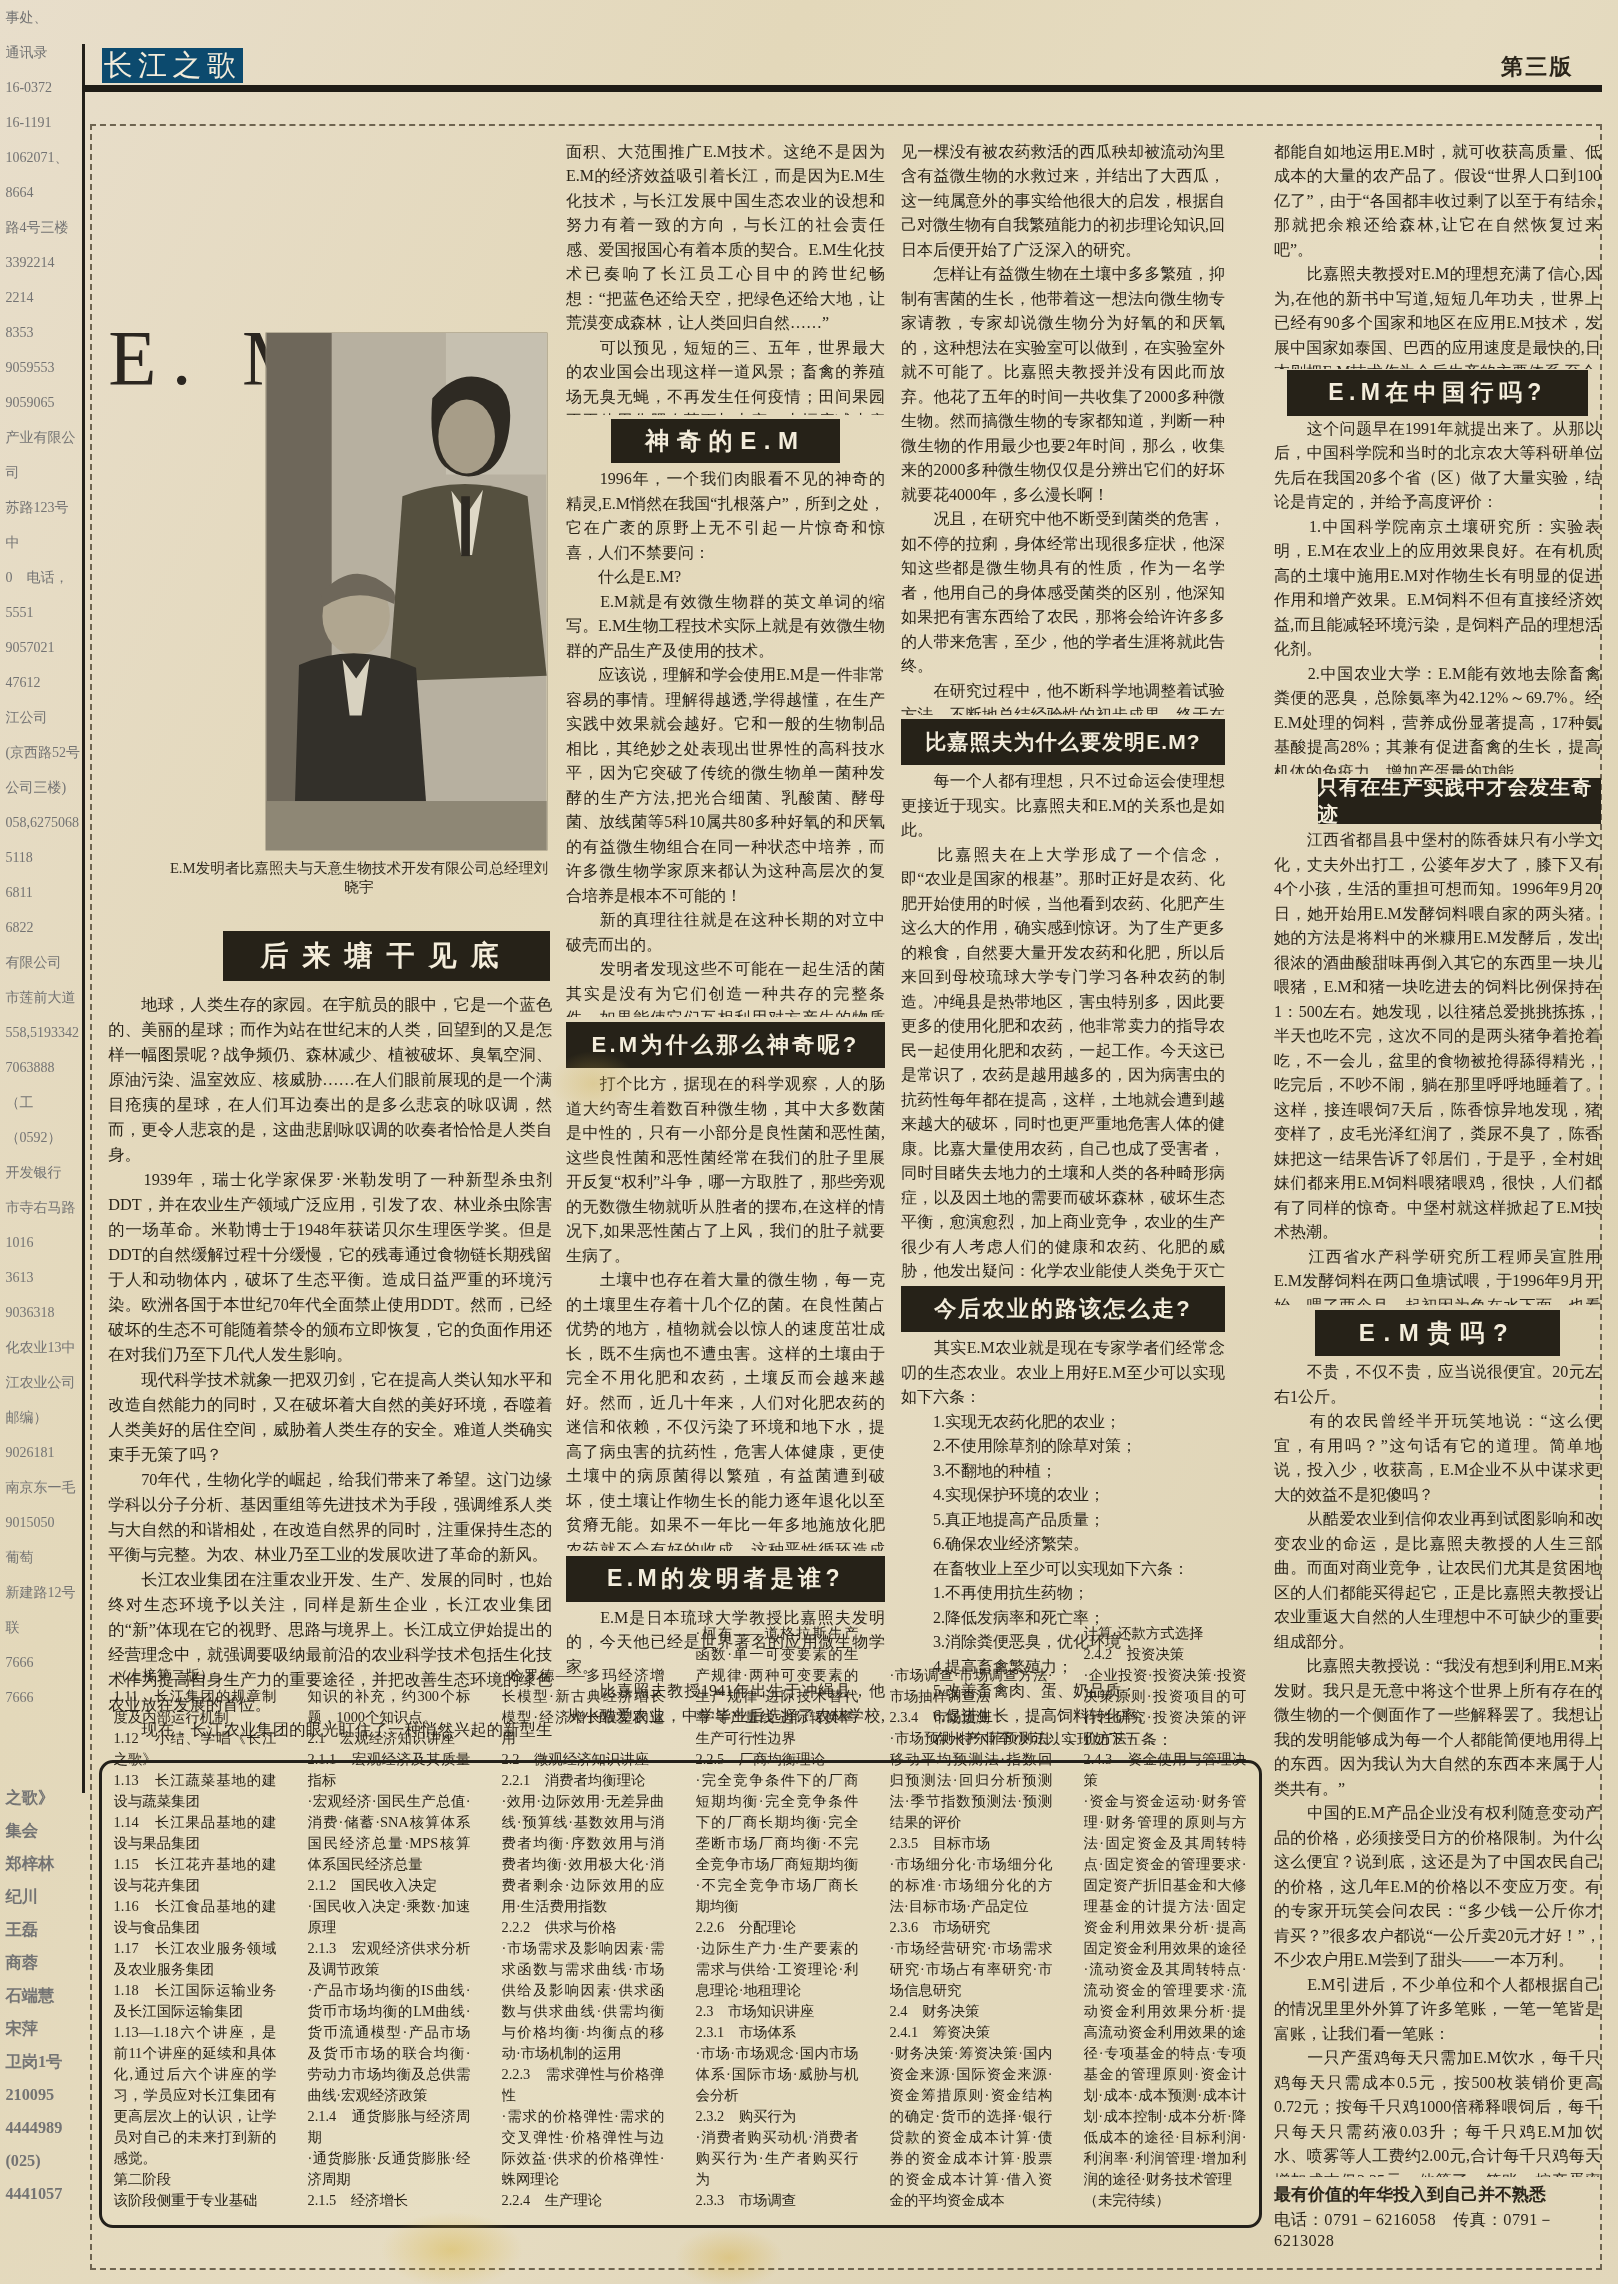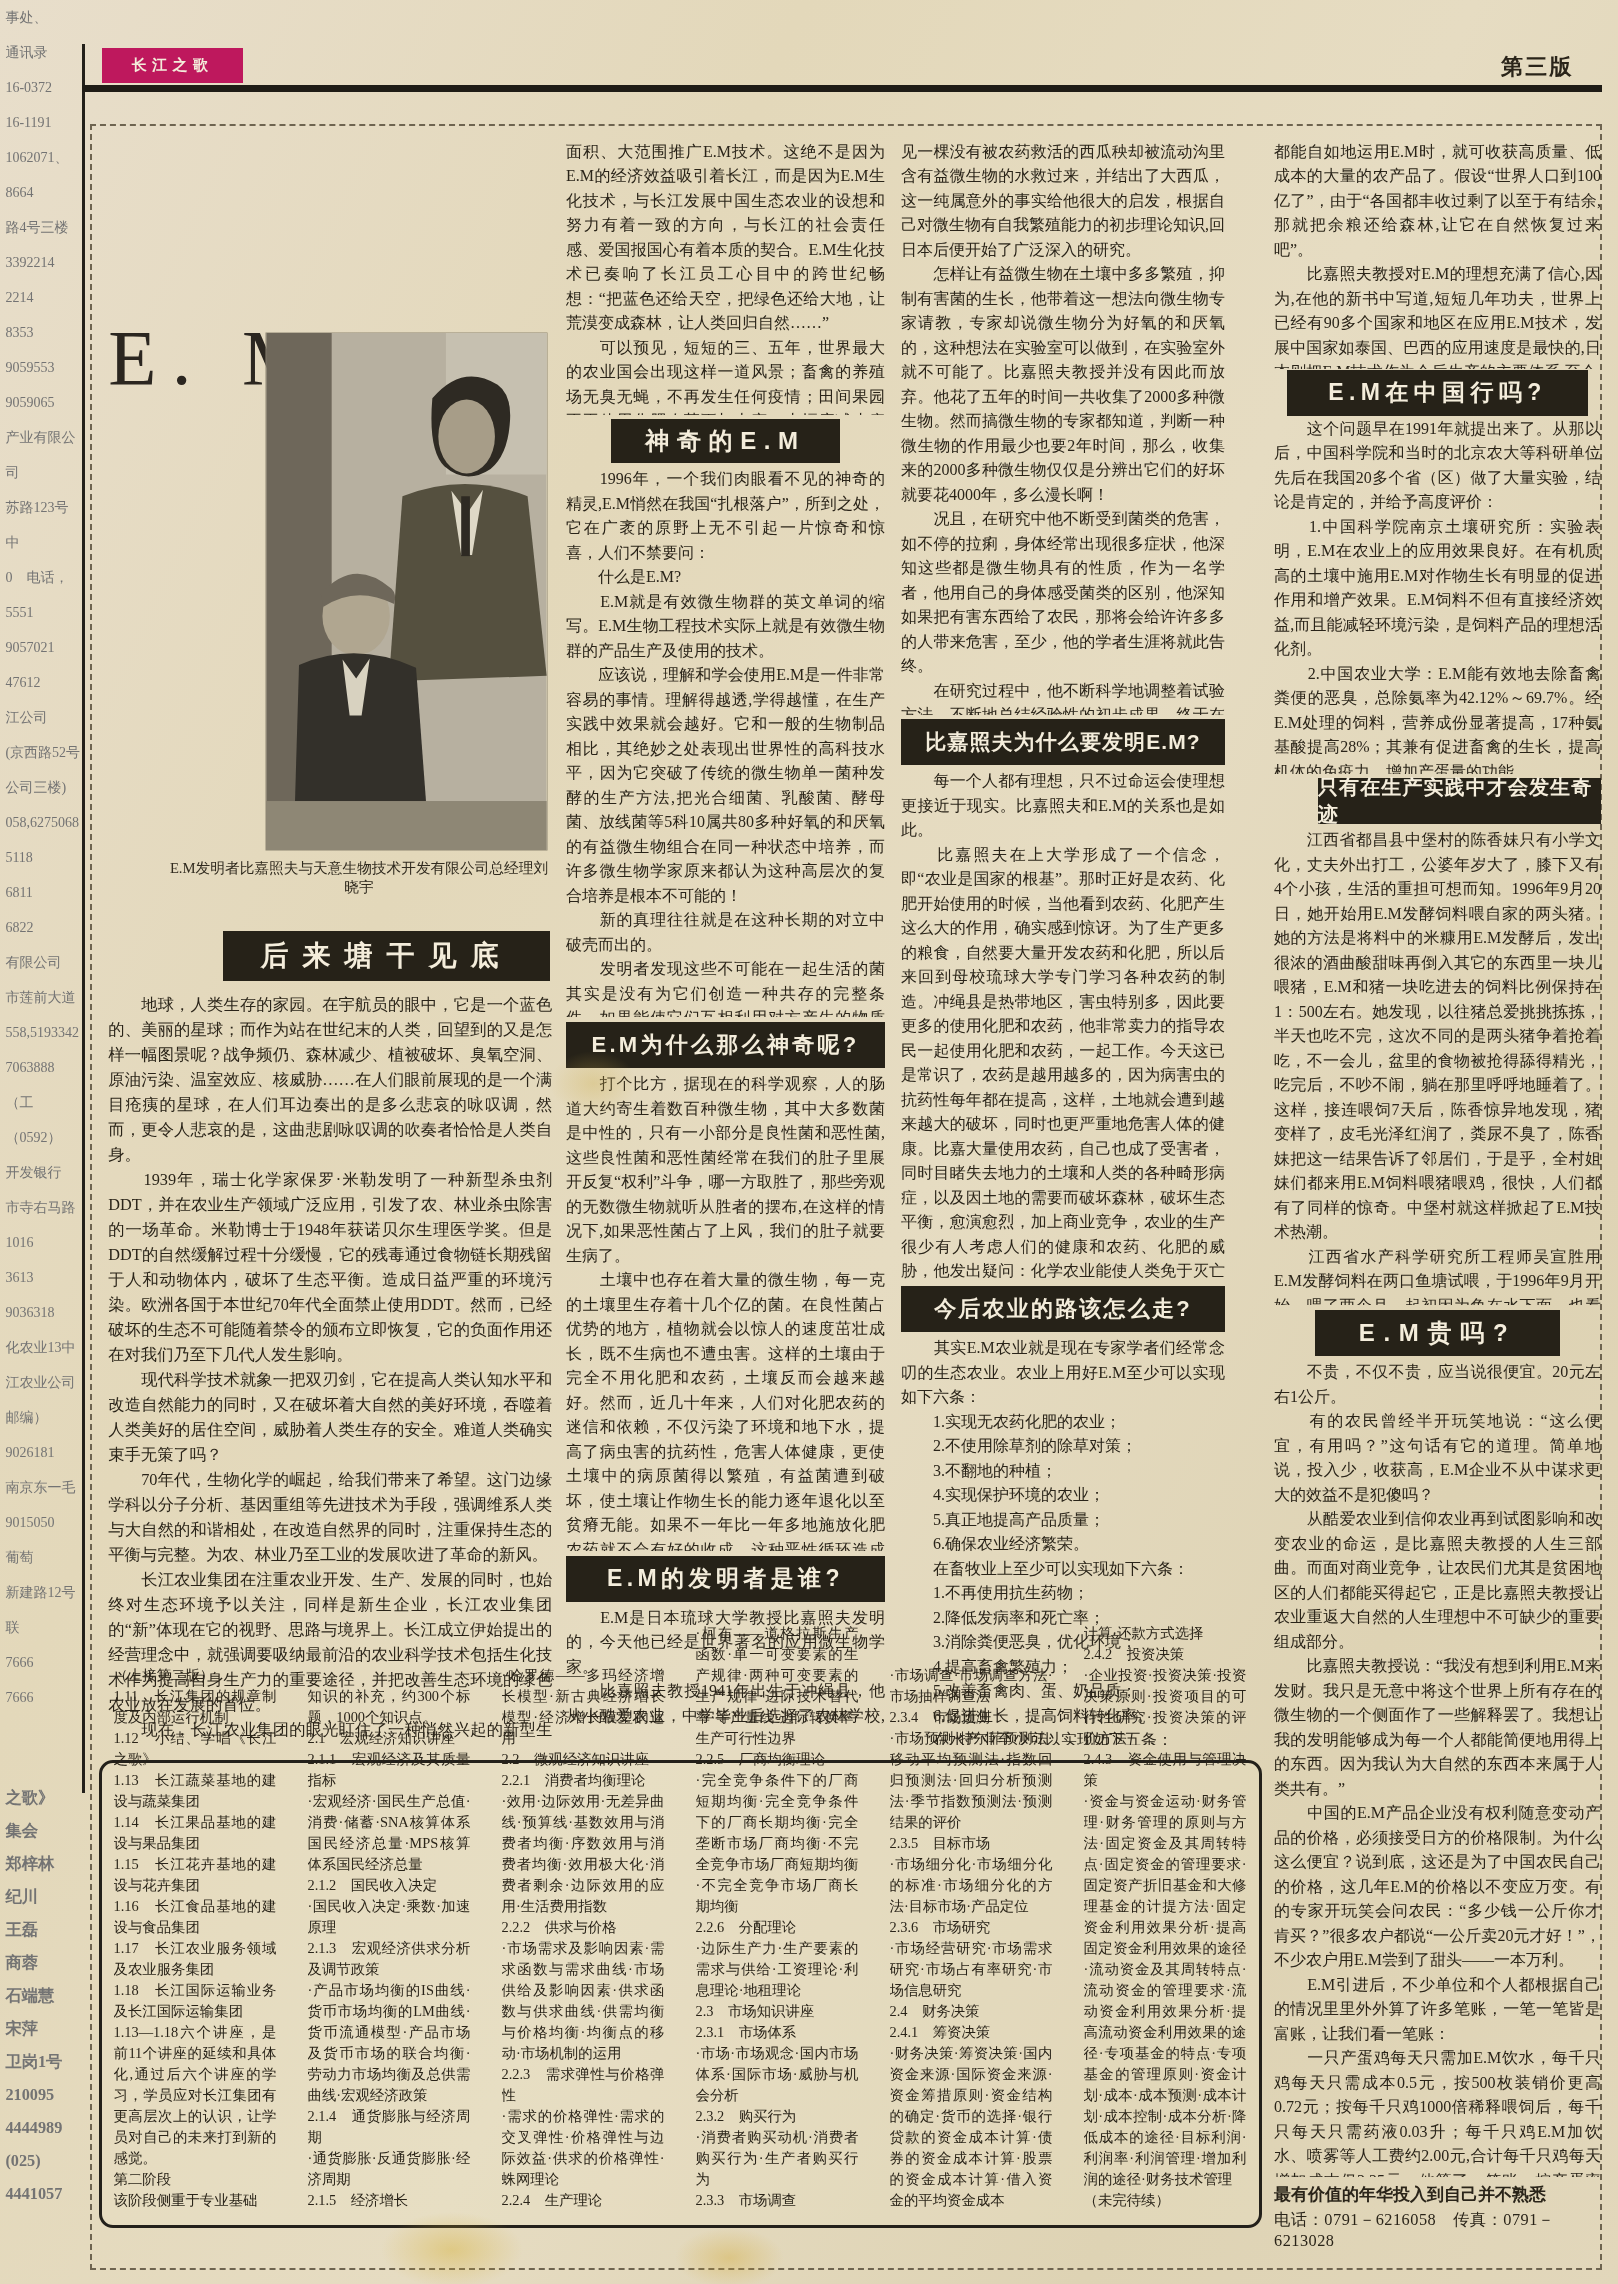--- a/index.html
+++ b/index.html
@@ -8,22 +8,22 @@
     background:linear-gradient(115deg,#e8decb 0%,#e3d8ba 30%,#e6dcc2 55%,#ded3b4 80%,#e2d7bb 100%);
     font-family:"Liberation Serif","DejaVu Serif",serif;color:#2a2419;
   }
   .stain{position:absolute;border-radius:50%;pointer-events:none;}
   
   .left-strip{position:absolute;left:0;top:55;width:82px;}
   .strip-rule{position:absolute;left:82px;top:44px;width:3.3px;height:1749px;background:#23201a;}
   .strip-text{position:absolute;left:5.4px;width:75px;font-size:14px;line-height:35px;white-space:pre-line;overflow:hidden;color:#737373;}
   .strip-text.bottom{font-size:16.3px;line-height:33px;font-weight:bold;}
   
-  .masthead{position:absolute;left:102px;top:48px;width:141px;height:35px;background:#be185d;color:#f3ecda;
-    font-family:"Liberation Sans","DejaVu Sans",sans-serif;font-weight:bold;font-size:15px;letter-spacing:5.4px;
+  .masthead{position:absolute;left:102px;top:48px;width:141px;height:35px;background:#0c4a6e;color:#f3ecda;
+    font-family:"Liberation Sans","DejaVu Sans",sans-serif;font-weight:normal;font-size:29px;letter-spacing:5.4px;
     display:flex;align-items:center;justify-content:center;}
   .edition{position:absolute;left:1501px;top:52px;width:87px;font-size:22px;font-weight:bold;letter-spacing:2.2px;}
   .top-rule{position:absolute;left:82px;top:85px;width:1520px;height:7px;background:#1f1c16;}
   
   .frame{position:absolute;left:90px;top:124px;width:1512px;height:2146px;border:2.7px dashed #6e6450;box-sizing:border-box;}
   .col{position:absolute;top:13.6px;}
   .colB{left:474px;width:319px;}
   .colC{left:809px;width:324px;}
   .colD{left:1182px;width:327px;height:2119px;}
   .body-text{font-size:16px;line-height:24.5px;text-align:justify;white-space:pre-line;overflow:hidden;}

